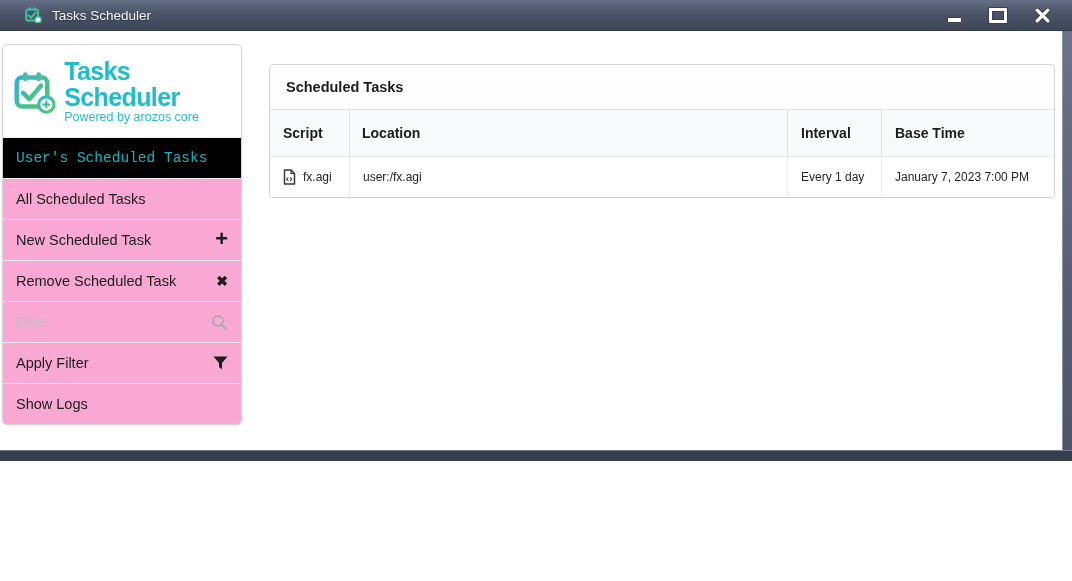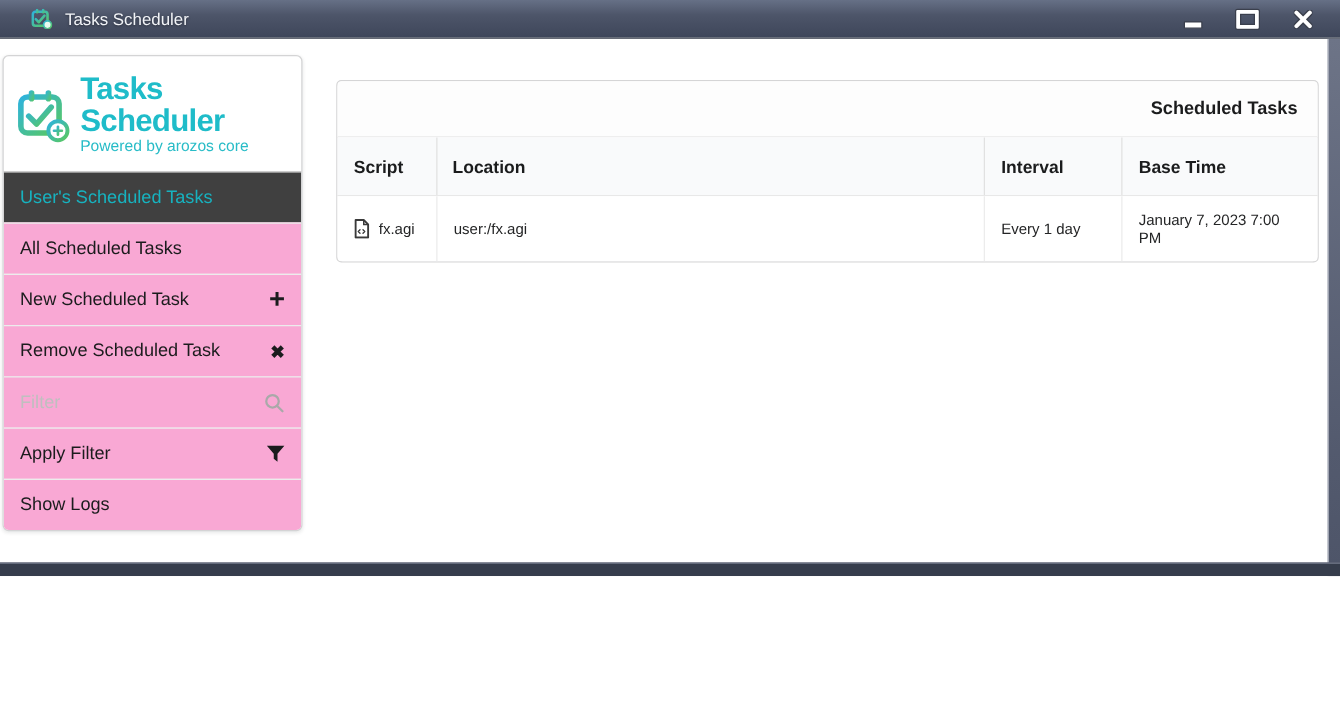--- a/index.html
+++ b/index.html
@@ -18,36 +18,36 @@
 
   
   .sidebar{position:absolute;left:2px;top:44px;width:238px;background:#fff;
     border:1px solid #d4d4d5;border-radius:5px;box-shadow:0 1px 3px rgba(34,36,38,.10);overflow:hidden;}
   .logo-row{display:flex;align-items:center;padding:14px 8px 13px 11px;}
   .logo-text{margin-left:7px;}
   .logo-title{font-size:25px;font-weight:bold;color:#1fbcc9;line-height:1.02;letter-spacing:-0.6px;}
   .logo-subtitle{font-size:12.5px;color:#28bcc7;margin-top:0;}
   .menu-item{display:flex;align-items:center;height:40px;padding:0 13px;border-top:1px solid #ececec;
     font-size:14.5px;color:#1b1c1d;cursor:pointer;background:#f9a8d4;}
-  .menu-item.active{background:#404040;color:#17b2bf;}
+  .menu-item.active{background:#000000;color:#17b2bf;font-family:Liberation Mono, monospace;}
   .mi-label{flex:1;}
   .glyph-plus{font-size:22px;font-weight:bold;color:#1b1c1d;line-height:0;margin-top:-2px;}
   .glyph-cross{font-size:14px;font-weight:bold;color:#1b1c1d;}
   .filter-row input{flex:1;border:none;outline:none;font-size:14.5px;color:#444;font-family:inherit;background:transparent;padding:0;}
   .filter-row input::placeholder{color:#bfbfbf;}
 
   
   .panel{position:absolute;left:269px;top:64px;width:786px;background:#fff;
     border:1px solid #d5d5d6;border-radius:4px;box-sizing:border-box;}
   .panel-title{padding:14px 16px;font-weight:bold;font-size:14.5px;color:#1b1c1d;
-    background:#fdfdfd;border-bottom:1px solid #e3e3e3;border-radius:4px 4px 0 0;text-align:right;}
+    background:#fdfdfd;border-bottom:1px solid #e3e3e3;border-radius:4px 4px 0 0;}
   .thead{display:flex;background:#f9fafb;}
   .th{padding:15px 13px;font-weight:bold;font-size:14px;color:#1b1c1d;box-sizing:border-box;}
   .th + .th{border-left:1px solid #e1e1e1;}
-  .c1{width:79px;} .c2{width:438px;padding-left:12px;} .c3{width:94px;} .c4{flex:1;margin-left:16px;}
+  .c1{width:79px;} .c2{width:438px;padding-left:12px;} .c3{width:94px;} .c4{flex:1;}
   .trow{display:flex;border-top:1px solid #e8e8e8;background:#fff;border-radius:0 0 4px 4px;}
   .td{padding:12px 13px;font-size:12px;color:#242526;display:flex;align-items:center;gap:7px;box-sizing:border-box;}
   .td + .td{border-left:1px solid #ececec;}
 
   
   .edge-right{position:absolute;top:31px;right:0;width:10px;height:550px;
     background:linear-gradient(180deg,#6d7487 0%,#535a6e 60%,#474e62 100%);border-left:1px solid #8e94a4;box-sizing:border-box;}
   .edge-bottom{position:absolute;left:0;bottom:0;width:1072px;height:11px;
     background:#363d4c;border-top:1px solid #767c8d;box-sizing:border-box;}
 </style>

